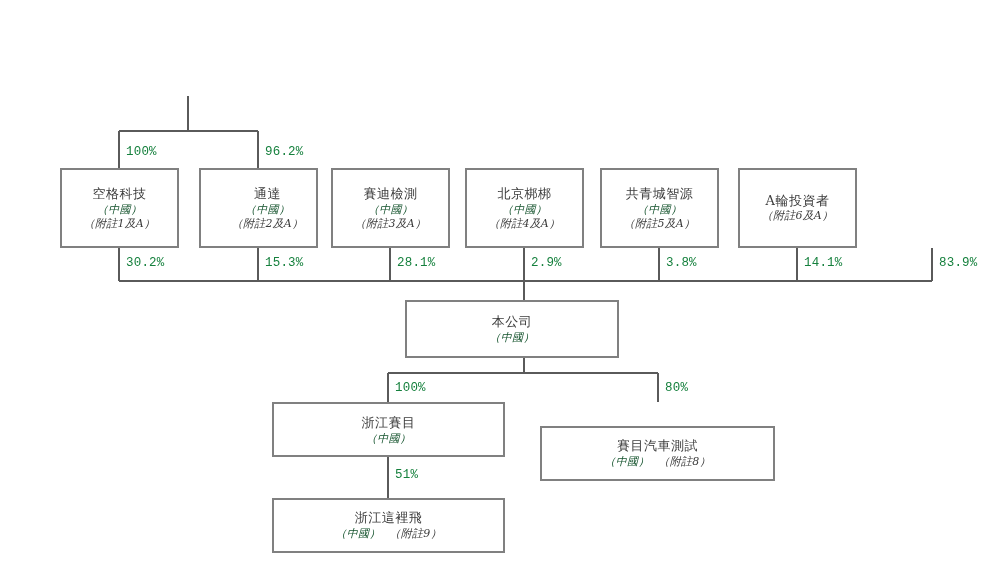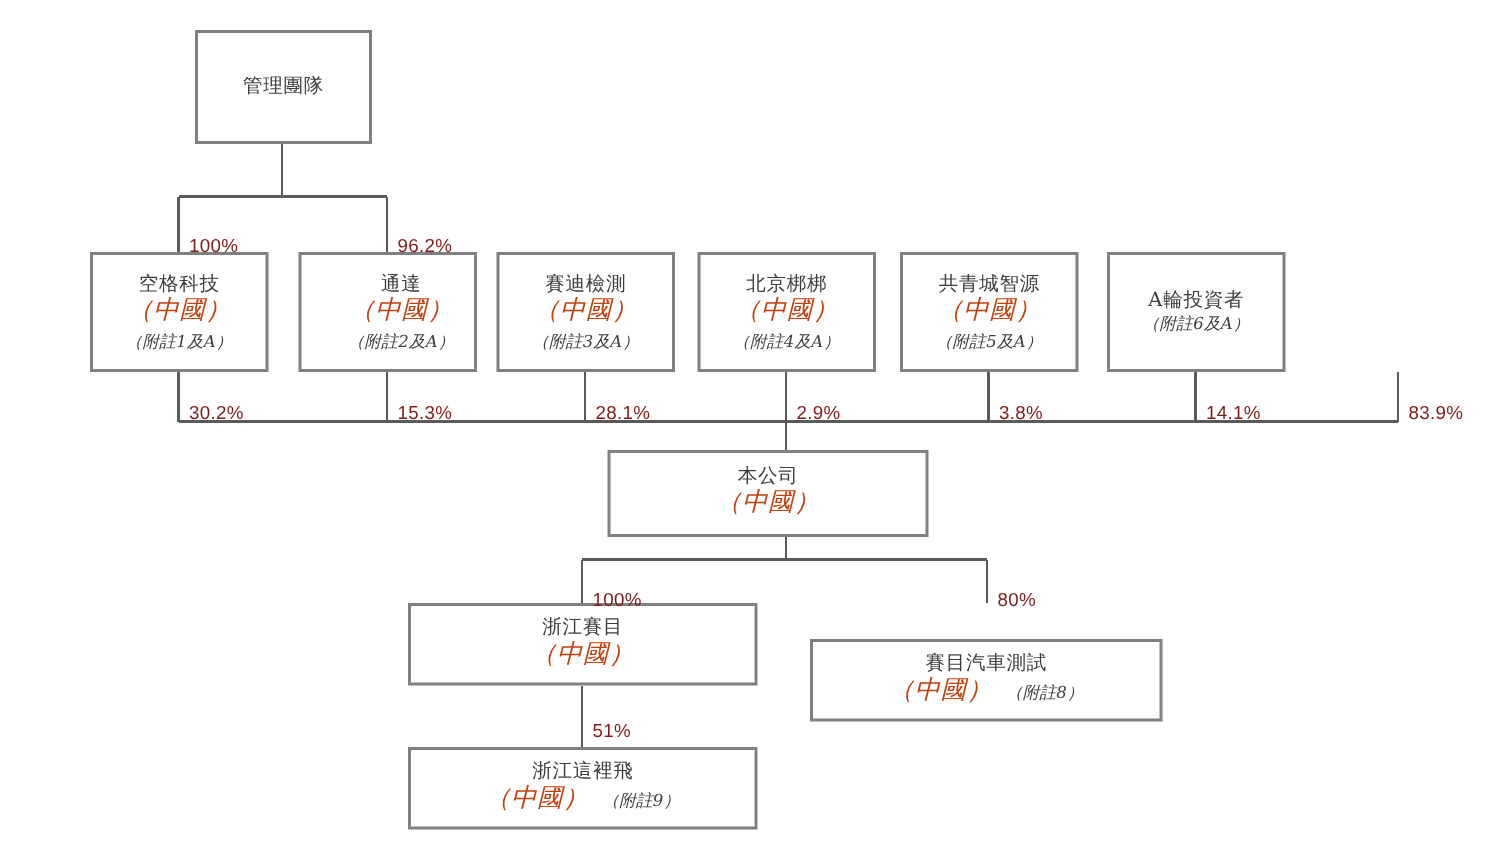--- a/index.html
+++ b/index.html
@@ -40,48 +40,47 @@
     color: #3a3a3a;
   }
   .node .nm {
     font-family: "DejaVu Serif", "Liberation Serif", serif;
     font-size: 13px;
     font-weight: 400;
     color: #3c3c3c;
     letter-spacing: 0.5px;
   }
   .node .sub {
-    font-family: Liberation Mono, monospace;
+    font-family: Liberation Serif, serif;
     font-style: italic;
-    font-size: 17px;
-    color: #c2410c;
+    font-size: 11px;
+    color: #14532d;
     letter-spacing: 0.3px;
   }
   .node .sub2 {
     font-family: "DejaVu Serif", "Liberation Serif", serif;
     font-style: italic;
     font-size: 11px;
     color: #3c3c3c;
     letter-spacing: 0.2px;
   }
   .node .inlinerow {
     display: flex;
     flex-direction: row;
     gap: 9px;
     align-items: baseline;
     justify-content: center;
   }
   .pct {
     position: absolute;
-    font-family: Liberation Sans, sans-serif;
+    font-family: Liberation Mono, monospace;
     font-size: 12.5px;
-    color: #7f1d1d;
+    color: #15803d;
     white-space: nowrap;
     letter-spacing: 0.2px;
-    margin-top: 12px;
   }
 </style>
 </head>
 <body>
 
 <div id="chart">
 
   <svg class="wires" viewBox="0 0 1000 571" xmlns="http://www.w3.org/2000/svg">
     <g stroke="#5a5a5a" stroke-width="1.4" fill="none" shape-rendering="crispEdges">
 
@@ -104,23 +103,20 @@
 
       <line x1="524" y1="358" x2="524" y2="373"></line>
       <line x1="388" y1="373" x2="658" y2="373"></line>
       <line x1="388" y1="373" x2="388" y2="402"></line>
       <line x1="658" y1="373" x2="658" y2="402"></line>
 
       <line x1="388" y1="457" x2="388" y2="498"></line>
     </g>
   </svg>
 
-  <div class="node" style="left:130px; top:20px; width:118px; height:76px;">
-    <div class="nm">管理團隊</div>
-  </div>
 
   <div class="node" style="left:60px; top:168px; width:119px; height:80px;">
     <div class="nm">空格科技</div>
     <div class="sub">（中國）</div>
     <div class="sub2">（附註1及A）</div>
   </div>
 
   <div class="node" style="left:199px; top:168px; width:119px; height:80px;padding-left:18px;">
     <div class="nm">通達</div>
     <div class="sub">（中國）</div>

